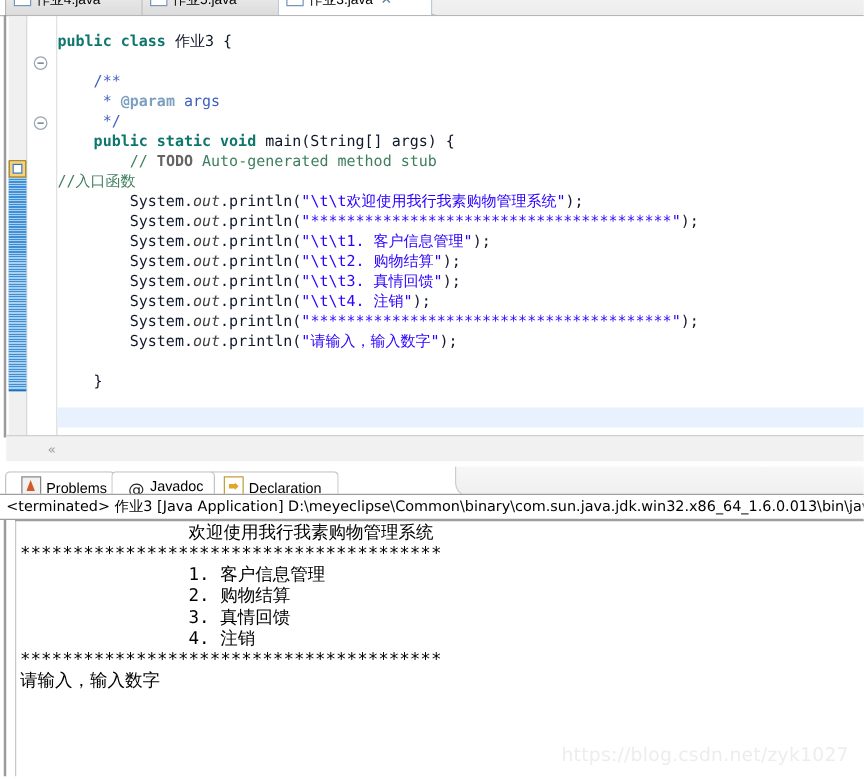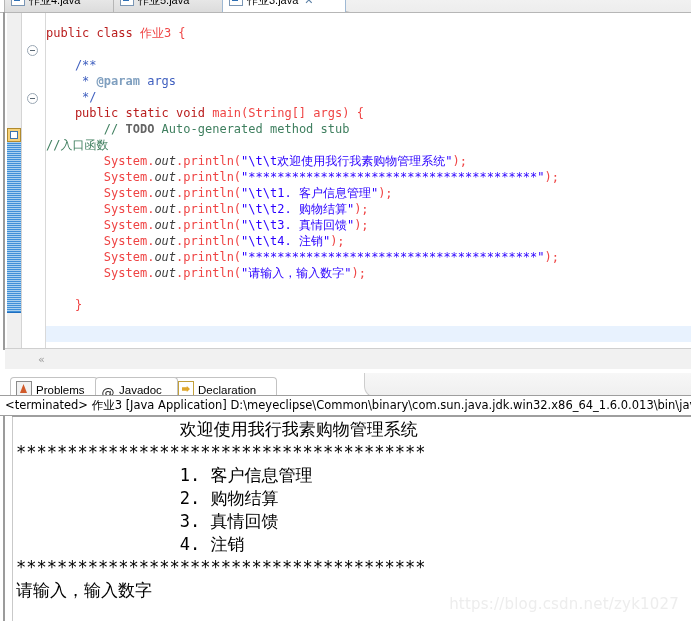--- a/index.html
+++ b/index.html
@@ -171,28 +171,28 @@
     left: 46px; top: 13px;
     width: 645px; height: 318px;
     background: #ffffff;
     overflow: hidden;
     font-family: "DejaVu Sans Mono", "Liberation Mono", monospace;
     font-size: 12px;
     line-height: 16.2px;
     white-space: pre;
   }
   .cl { position: absolute; left: 0; white-space: pre; }
-  .kw  { color: #b91c1c; font-weight: normal; }
+  .kw  { color: #0f766e; font-weight: bold; }
   .str { color: #2a00ff; }
   .cmt { color: #3f7f5f; }
   .jdoc{ color: #3f5fbf; }
   .jtag{ color: #7f9fbf; font-weight: bold; }
   .todo{ color: #646464; font-weight: bold; }
   .fld { color: #404040; font-style: italic; }
-  .plain { color: #ef4444; }
+  .plain { color: #0f172a; }
 
   
   #current-line-hl {
     position: absolute;
     left: 46px; top: 326px;
     width: 645px; height: 16px;
     background: #e8f2fe;
   }
 
   
@@ -221,30 +221,29 @@
   #bottom-tabstrip {
     position: absolute;
     left: 4px; top: 3px;
     width: 687px; height: 24px;
   }
   .btab {
     position: absolute;
     top: 4px;
     height: 24px;
     box-sizing: border-box;
-    padding: 3px 7px 0 5px;
+    padding: 3px 7px 0 12px;
     font-size: 11.5px;
     line-height: 18px;
     white-space: nowrap;
     color: #000;
     border: 1px solid #c3c3c3;
     border-bottom: none;
     border-radius: 4px 4px 0 0;
     background: #ffffff;
-    margin-left: 6px;
   }
   .btab.active {
     background: linear-gradient(to bottom, #cfe2f3 0%, #e9f2fb 70%, #ffffff 100%);
     border-color: #9bbcd9;
     z-index: 4;
   }
   .btab .bicon {
     display: inline-block;
     width: 14px; height: 14px;
     vertical-align: -3px;
@@ -345,22 +344,22 @@
     left: 7px; top: 0px;
     width: 684px; height: 205px;
     border-left: 1px solid #c9c9c9;
     box-sizing: border-box;
   }
   #console-output {
     position: absolute;
     left: 11px; top: 2px;
     width: 660px;
     font-family: "DejaVu Sans Mono", "Liberation Mono", monospace;
-    font-size: 17px;
-    line-height: 23px;
+    font-size: 14px;
+    line-height: 17px;
     color: #000;
     white-space: pre;
   }
   #console-top-rule {
     position: absolute;
     left: 7px; top: 0;
     width: 684px; height: 1px;
     background: #9e9e9e;
   }
 

